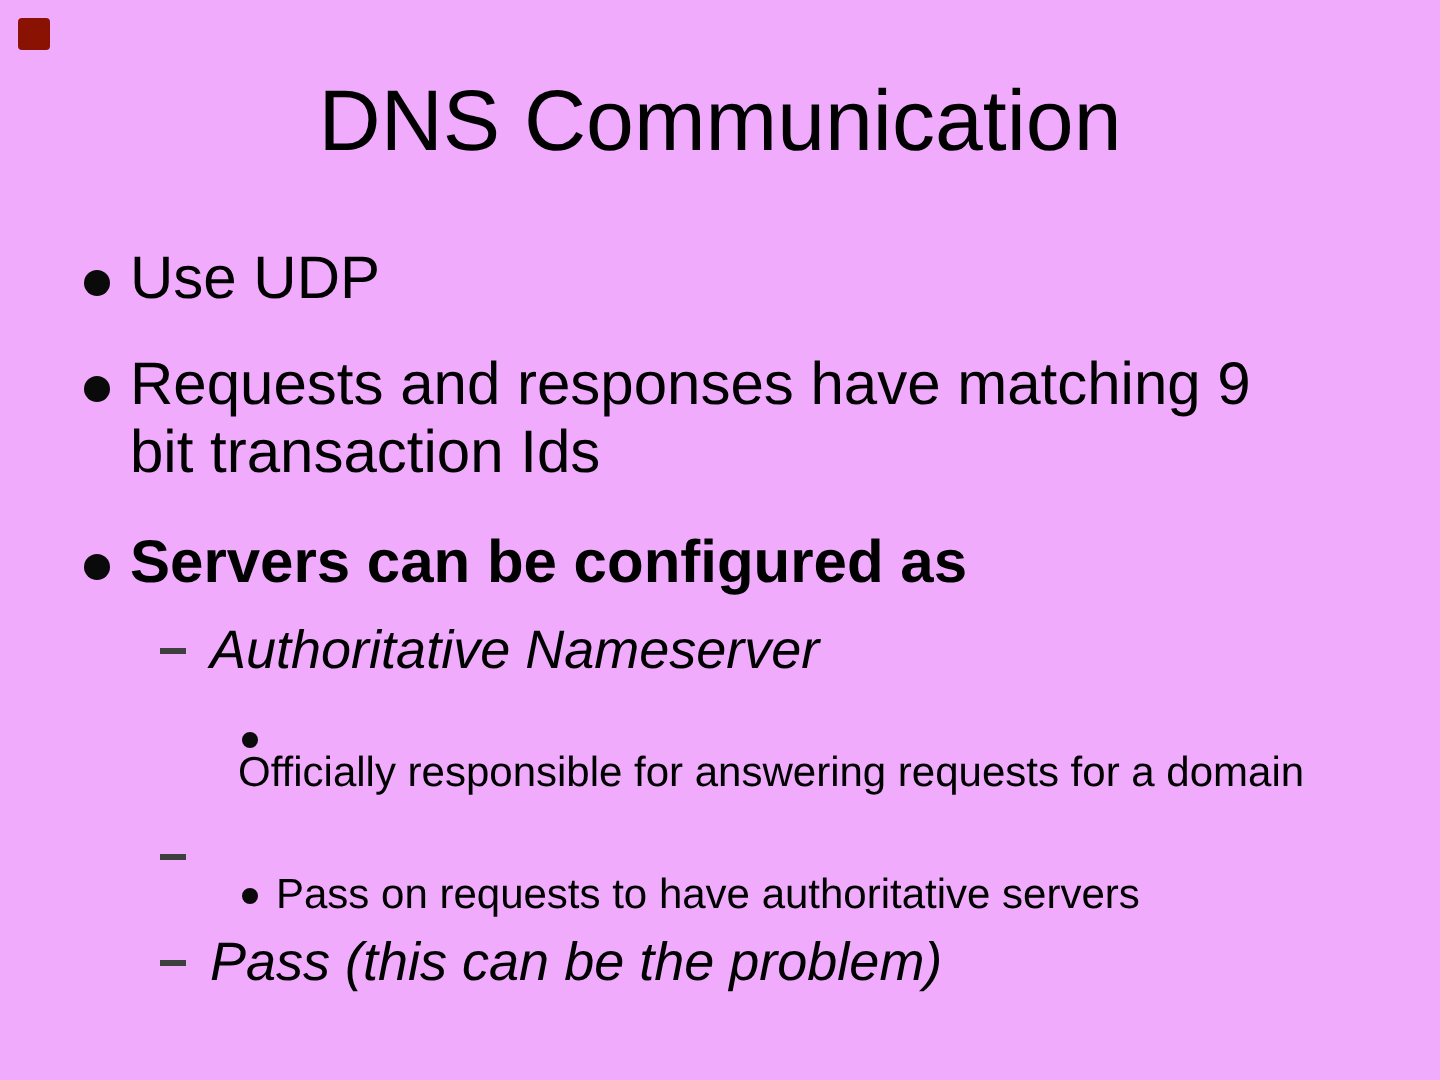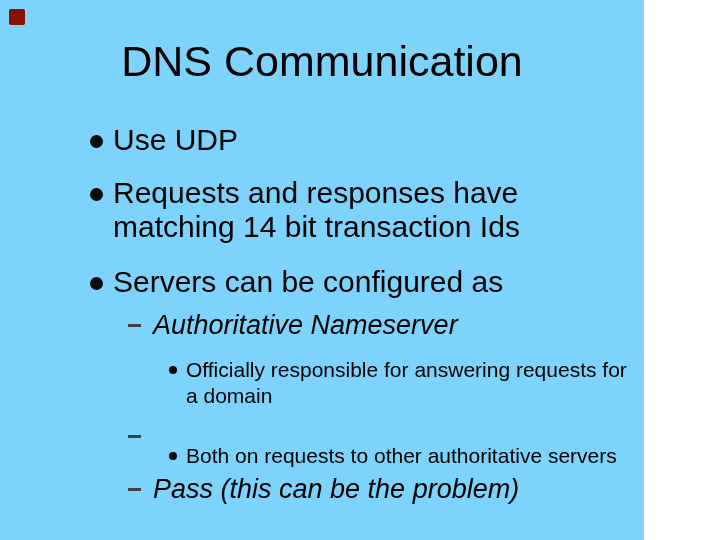--- a/index.html
+++ b/index.html
@@ -5,52 +5,52 @@
   html, body { margin: 0; padding: 0; }
   body {
     width: 720px; height: 540px;
     background: #ffffff;
     font-family: "Liberation Sans", sans-serif;
     color: #000000;
     overflow: hidden;
   }
   .slide {
     position: relative;
-    width: 644px; height: 540px;
-    background: #7dd3fc;
+    width: 720px; height: 540px;
+    background: #f0abfc;
   }
   .corner-accent {
     position: absolute;
     left: 9px; top: 9px;
     width: 16px; height: 16px;
     border-radius: 2px;
     background: #8a1202;
   }
   .slide-title {
     position: absolute;
     top: 36px; left: 0; right: 0;
     text-align: center;
     font-size: 43px;
     line-height: 1.2;
     font-weight: 400;
     white-space: nowrap;
   }
   .content {
     position: absolute;
-    top: 123px; left: 0; right: 0; padding-left: 48px;
+    top: 123px; left: 0; right: 0;
   }
   .item { display: flex; align-items: flex-start; }
   .item.l1 { padding-left: 40px;  font-size: 30px; line-height: 1.15; }
   .item.l2 { padding-left: 79px;  font-size: 27px; line-height: 1.2; font-style: italic;  }
   .item.l3 { padding-left: 119px; font-size: 21px; line-height: 1.2;  }
 
   .item.mt18 { margin-top: 18px; }
-  .item.mt20 { margin-top: 20px; }
+  .item.mt20 { margin-top: 20px; font-weight: bold; }
   .item.mt10 { margin-top: 10px; }
-  .item.mt16 { margin-top: 16px; }
+  .item.mt16 { margin-top: 16px; flex-direction: column; }
   .item.mt12 { margin-top: 12px; }
   .item.mt5  { margin-top: 5px;  }
 
   .bullet-box { flex: 0 0 auto; display: block; }
   .l1 .bullet-box { width: 25px; }
   .l2 .bullet-box { width: 26px; }
   .l3 .bullet-box { width: 19px; }
 
   .dot-l1 {
     display: block; margin-left: 2px; margin-top: 12px;
@@ -87,21 +87,21 @@
       <span class="bullet-box">
           <span class="dot-l1"></span>
         </span>
       <span class="txt">Use UDP</span>
     </div>
 
     <div class="item l1 mt18">
       <span class="bullet-box">
           <span class="dot-l1"></span>
         </span>
-      <span class="txt">Requests and responses have matching 14 bit transaction Ids</span>
+      <span class="txt">Requests and responses have matching 9 bit transaction Ids</span>
     </div>
 
     <div class="item l1 mt20">
       <span class="bullet-box">
           <span class="dot-l1"></span>
         </span>
       <span class="txt">Servers can be configured as</span>
     </div>
 
     <div class="item l2 mt10">
@@ -121,21 +121,21 @@
     <div class="item l2 mt12">
       <span class="bullet-box">
           <span class="dash-l2"></span>
         </span>
     </div>
 
     <div class="item l3 mt5">
       <span class="bullet-box">
           <span class="dot-l3"></span>
         </span>
-      <span class="txt">Both on requests to other authoritative servers</span>
+      <span class="txt">Pass on requests to have authoritative servers</span>
     </div>
 
     <div class="item l2 mt5">
       <span class="bullet-box">
           <span class="dash-l2"></span>
         </span>
       <span class="txt">Pass (this can be the problem)</span>
     </div>
 
   </div>

